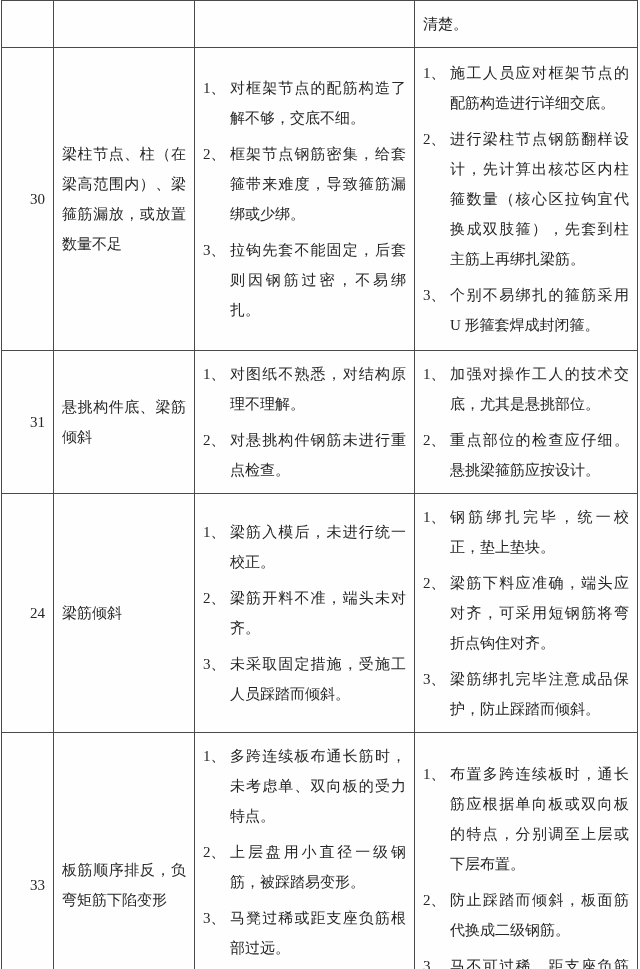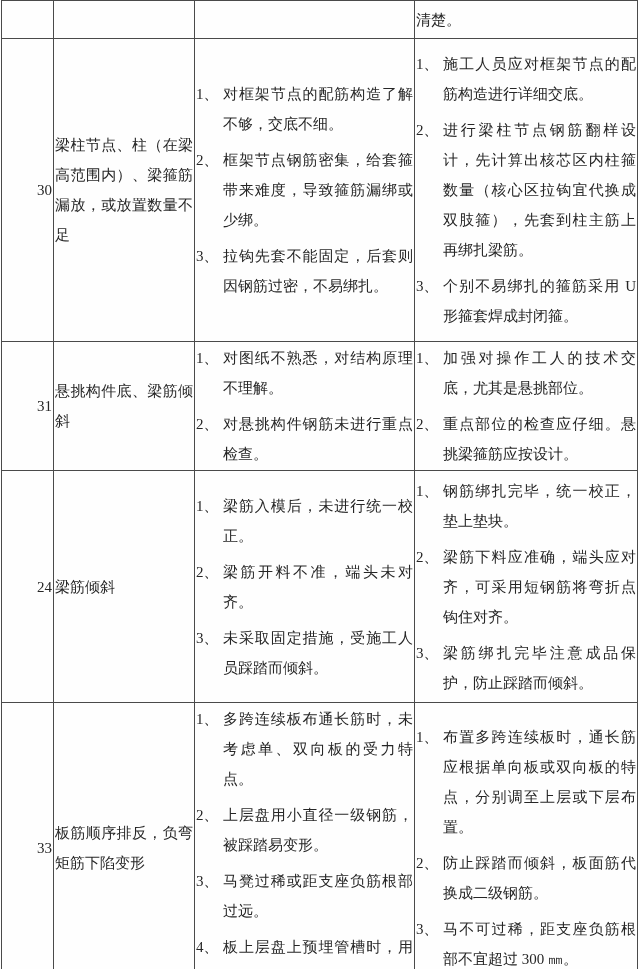--- a/index.html
+++ b/index.html
@@ -22,21 +22,21 @@
     width:636px;
     margin:0 0 0 1px;
     font-size:15px;
     line-height:30px;
     color:#262626;
   }
   table.doc-table td{
     border:1.5px solid #4a4a4a;
     vertical-align:middle;
     overflow:hidden;
-    padding:1px;
+    padding:8px;
   }
   
   tr.r-cont{height:38px;}
   tr.r-30{height:303px;}
   tr.r-31{height:127px;}
   tr.r-32{height:232px;}
   tr.r-33{height:258px;}
 
   td.c-no{
     text-align:right;

